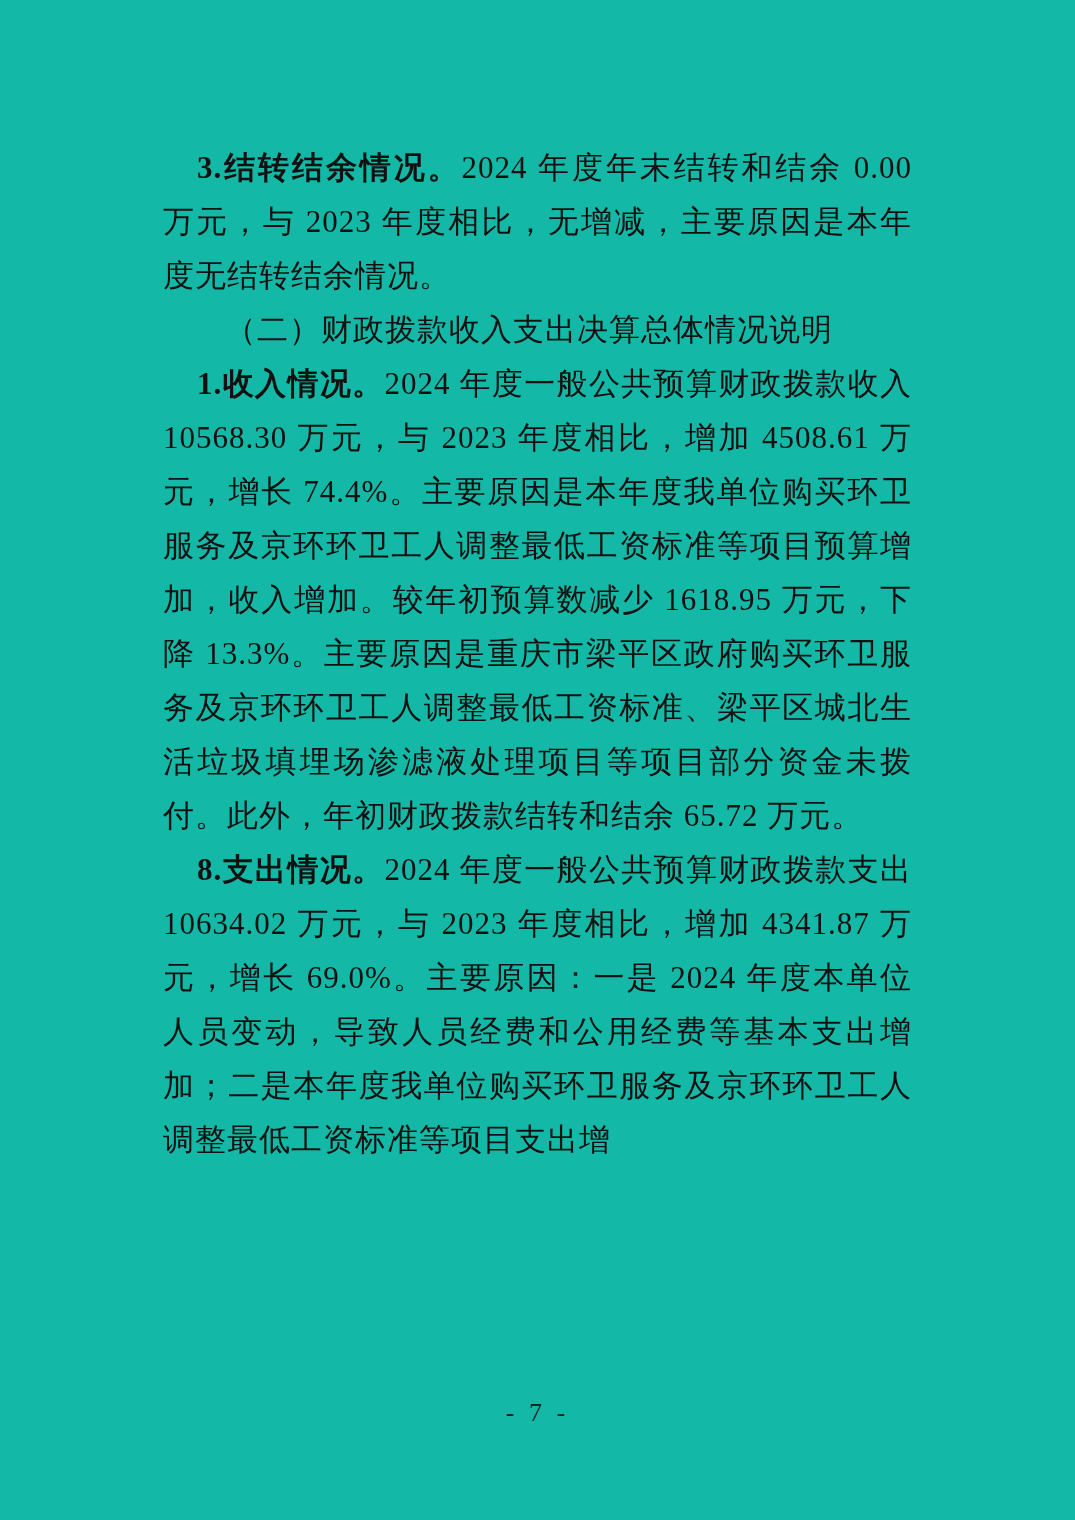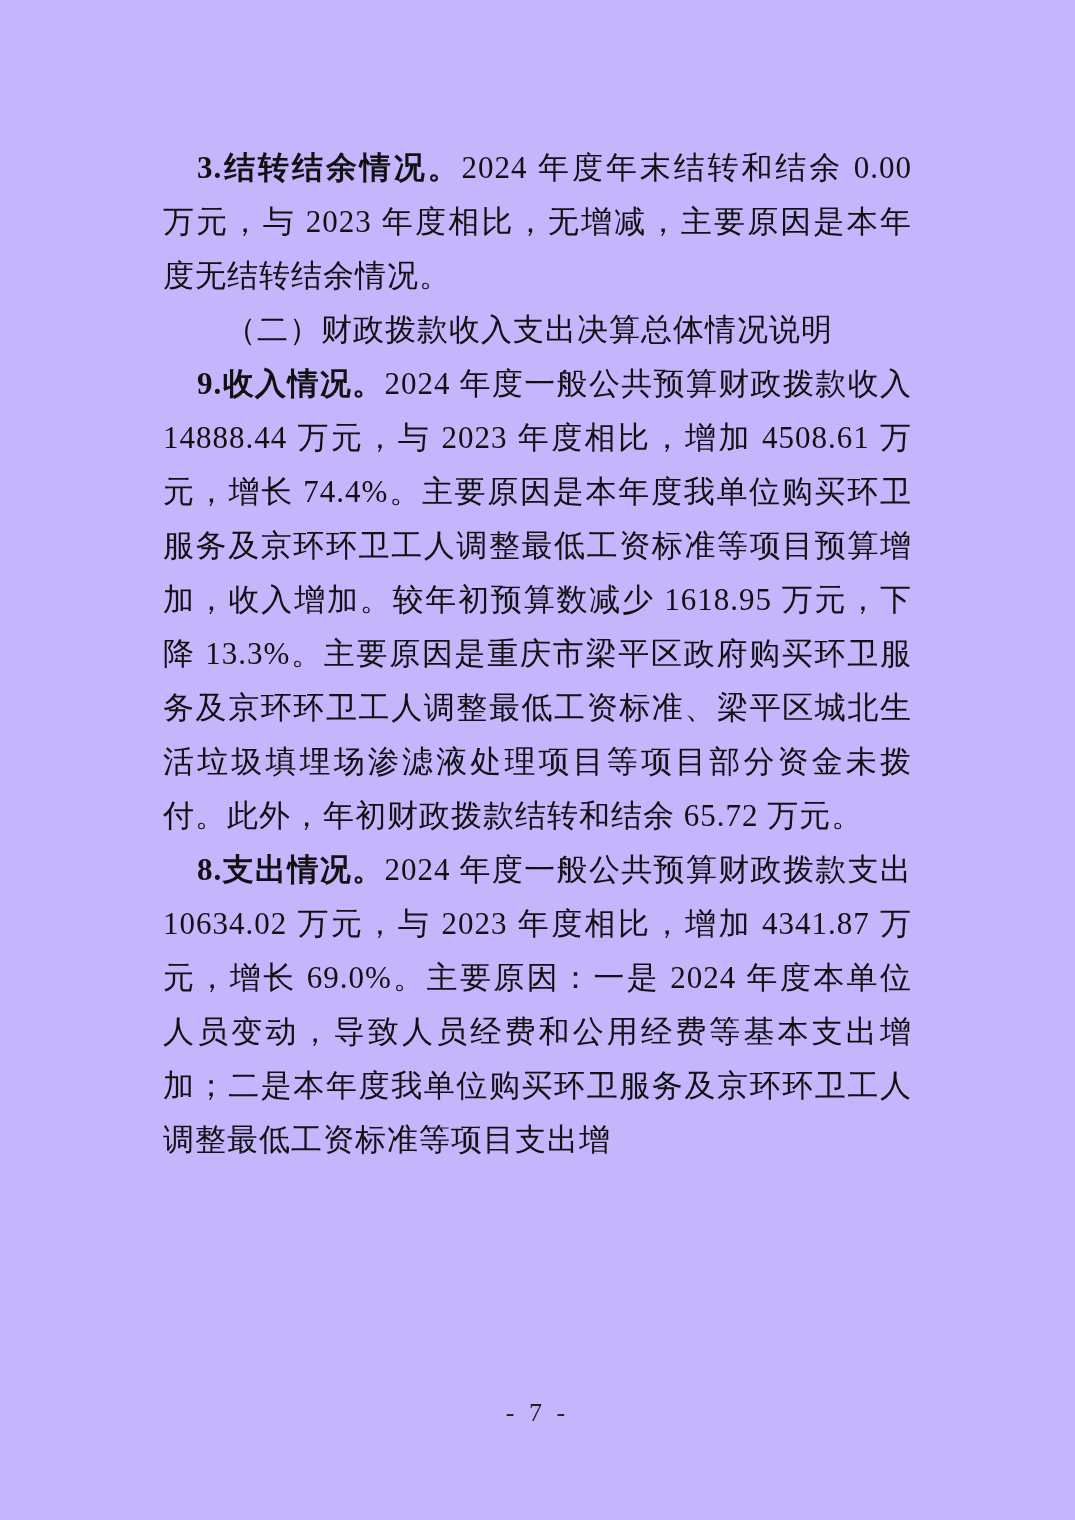--- a/index.html
+++ b/index.html
@@ -4,21 +4,21 @@
 <style>
   html, body {
     margin: 0;
     padding: 0;
     background: #ffffff;
   }
   .page {
     position: relative;
     width: 1075px;
     height: 1520px;
-    background: #c4b5fd;
+    background: #14b8a6;
     overflow: hidden;
     font-family: "Liberation Serif", "DejaVu Serif", serif;
     color: #111111;
   }
   .content {
     position: absolute;
     top: 141px;
     left: 163px;
     width: 749px;
     font-size: 31px;
@@ -55,20 +55,20 @@
 
 <div class="page">
   <div class="content">
 
     <p class="para num"><span class="lead">3.结转结余情况。</span><span>2024 年度年末结转和结余 0.00 万元，与 2023 年度相比，无增减，主要原因是本年度无结转结余情况。</span></p>
 
     <p class="para"><span class="lead"></span><span>（二）财政拨款收入支出决算总体情况说明</span></p>
 
 
 
-    <p class="para num"><span class="lead">9.收入情况。</span><span>2024 年度一般公共预算财政拨款收入 14888.44 万元，与 2023 年度相比，增加 4508.61 万元，增长 74.4%。主要原因是本年度我单位购买环卫服务及京环环卫工人调整最低工资标准等项目预算增加，收入增加。较年初预算数减少 1618.95 万元，下降 13.3%。主要原因是重庆市梁平区政府购买环卫服务及京环环卫工人调整最低工资标准、梁平区城北生活垃圾填埋场渗滤液处理项目等项目部分资金未拨付。此外，年初财政拨款结转和结余 65.72 万元。</span></p>
+    <p class="para num"><span class="lead">1.收入情况。</span><span>2024 年度一般公共预算财政拨款收入 10568.30 万元，与 2023 年度相比，增加 4508.61 万元，增长 74.4%。主要原因是本年度我单位购买环卫服务及京环环卫工人调整最低工资标准等项目预算增加，收入增加。较年初预算数减少 1618.95 万元，下降 13.3%。主要原因是重庆市梁平区政府购买环卫服务及京环环卫工人调整最低工资标准、梁平区城北生活垃圾填埋场渗滤液处理项目等项目部分资金未拨付。此外，年初财政拨款结转和结余 65.72 万元。</span></p>
 
     <p class="para num"><span class="lead">8.支出情况。</span><span>2024 年度一般公共预算财政拨款支出 10634.02 万元，与 2023 年度相比，增加 4341.87 万元，增长 69.0%。主要原因：一是 2024 年度本单位人员变动，导致人员经费和公用经费等基本支出增加；二是本年度我单位购买环卫服务及京环环卫工人调整最低工资标准等项目支出增</span></p>
 
   </div>
 
   <div class="footer">- 7 -</div>
 </div>
 
 </body></html>

